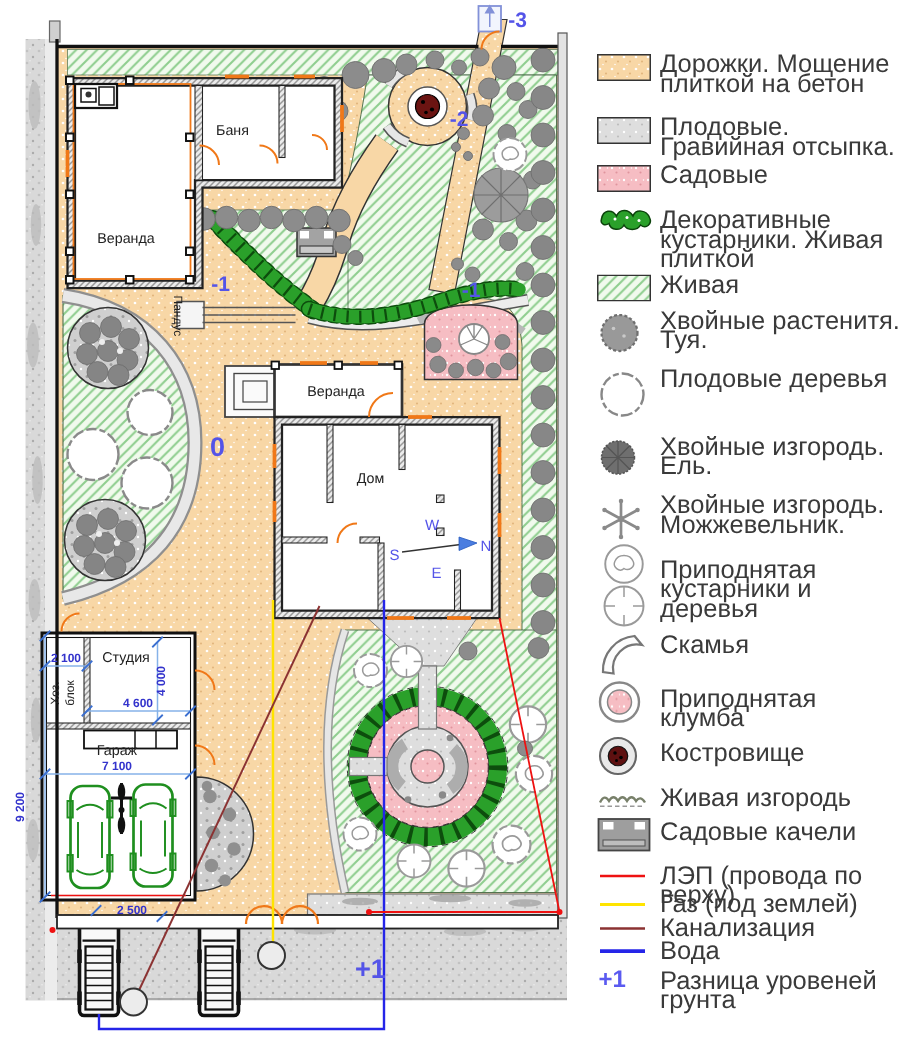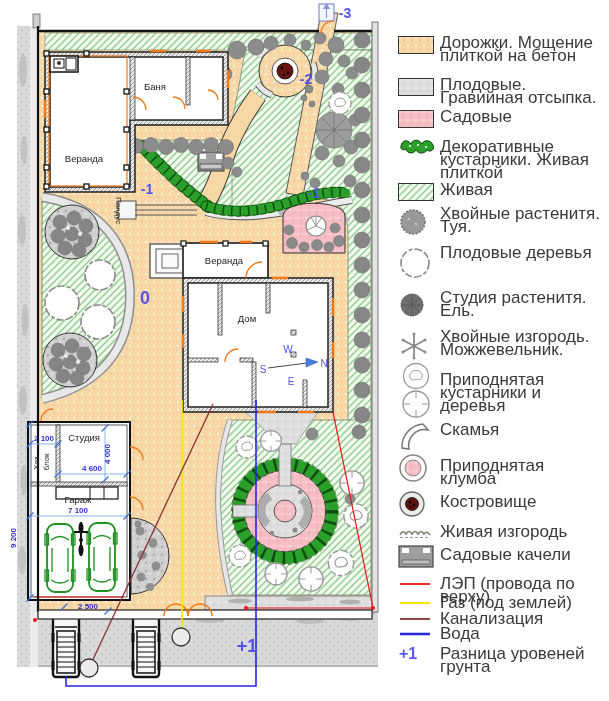--- a/index.html
+++ b/index.html
@@ -573,21 +573,21 @@
           <circle cx="17" cy="17" r="14" fill="#fff" stroke="#888" stroke-width="1.6" stroke-dasharray="7 2 4 2 8 2"></circle>
         </svg>
     <div class="li-text">Плодовые деревья</div>
   </div>
 
   <div class="li" style="top:291px">
     <svg class="li-icon" width="28" height="28">
           <circle cx="14" cy="14" r="11" fill="#6f6f6f" stroke="#555" stroke-width="1" stroke-dasharray="1.5 1"></circle>
           <path d="M14,3 L14,25 M3,14 L25,14 M6,6 L22,22 M22,6 L6,22" stroke="#555" stroke-width="0.8"></path>
         </svg>
-    <div class="li-text">Студия растенитя. Ель.</div>
+    <div class="li-text">Хвойные изгородь. Ель.</div>
   </div>
 
   <div class="li" style="top:330px">
     <svg class="li-icon" width="32" height="32">
       <g stroke="#8a8a8a" stroke-width="1.8">
             <path d="M16,16 L16,4 M16,16 L27,10 M16,16 L27,22 M16,16 L16,28 M16,16 L5,22 M16,16 L5,10"></path>
           </g>
       <g fill="#8a8a8a">
             <circle cx="16" cy="4" r="1.5"></circle>
             <circle cx="27" cy="10" r="1.5"></circle>

